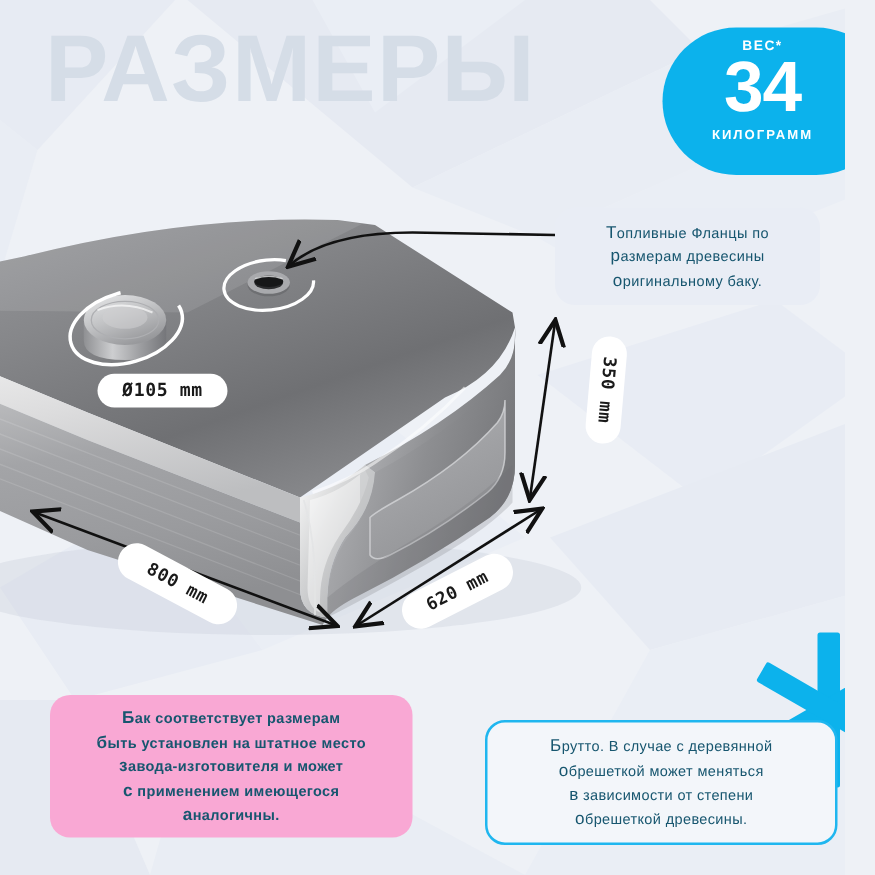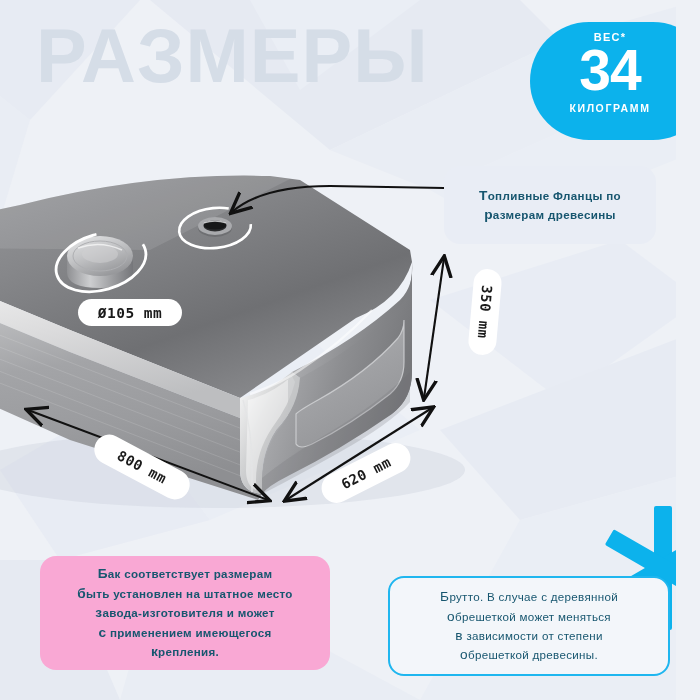--- a/index.html
+++ b/index.html
@@ -79,21 +79,21 @@
     justify-content: center;
   }
   .info-box .line { display: block; }
   .info-box .line:first-letter { font-size: 1.18em; }
 
   #flange-callout {
     left: 444px; top: 166px;
     width: 212px; height: 78px;
     background: #e9edf5;
     font-size: 11.6px;
-    font-weight: 700;
+    font-weight: 400;
     letter-spacing: 0.35px;
   }
 
   #note-left {
     left: 40px; top: 556px;
     width: 290px; height: 114px;
     background: #f9a8d4;
     font-size: 11.6px;
     font-weight: 700;
     letter-spacing: 0.3px;
@@ -326,30 +326,31 @@
 
   <div class="dim-pill" id="pill-diameter">Ø105 mm</div>
   <div class="dim-pill" id="pill-800">800 mm</div>
   <div class="dim-pill" id="pill-620">620 mm</div>
   <div class="dim-pill" id="pill-350">350 mm</div>
 
   <div class="info-box" id="flange-callout">
     <div>
       <span class="line">Топливные Фланцы по</span>
       <span class="line">размерам древесины</span>
+      <span class="line">оригинальному баку.</span>
     </div>
   </div>
 
   <div class="info-box" id="note-left">
     <div>
       <span class="line">Бак соответствует размерам</span>
       <span class="line">быть установлен на штатное место</span>
       <span class="line">завода-изготовителя и может</span>
       <span class="line">с применением имеющегося</span>
-      <span class="line">крепления.</span>
+      <span class="line">аналогичны.</span>
     </div>
   </div>
 
   <div class="info-box" id="note-right">
     <div>
       <span class="line">Брутто. В случае с деревянной</span>
       <span class="line">обрешеткой может меняться</span>
       <span class="line">в зависимости от степени</span>
       <span class="line">обрешеткой древесины.</span>
     </div>

